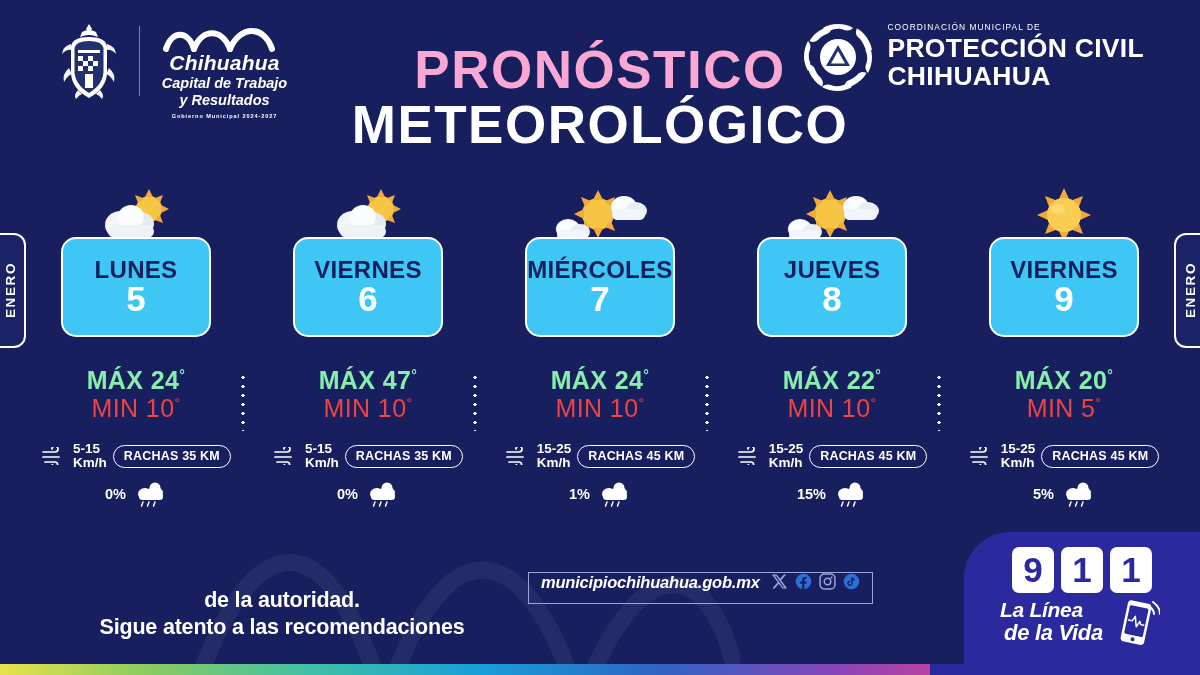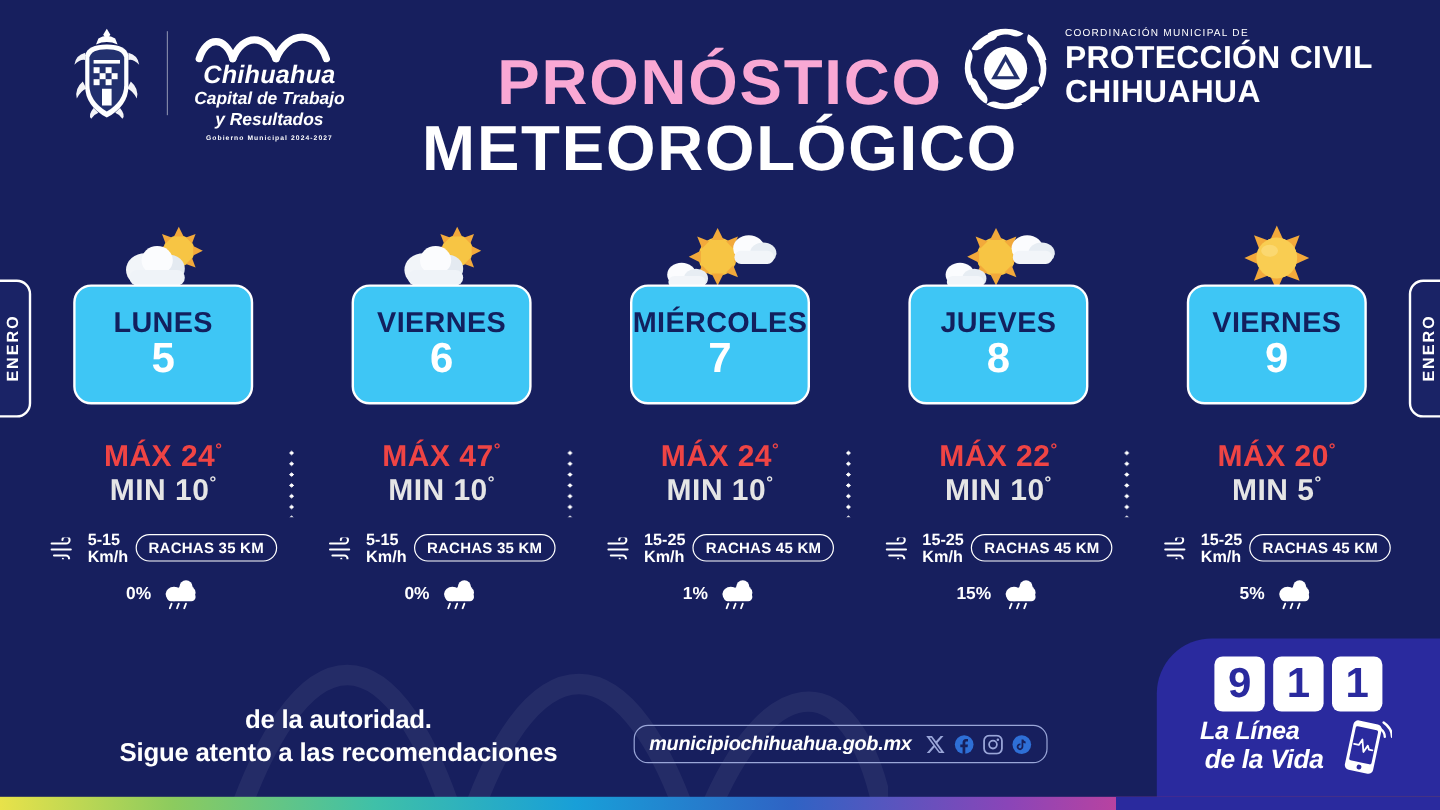--- a/index.html
+++ b/index.html
@@ -70,22 +70,22 @@
   .card {
     margin-top:52px; width:150px; height:100px;
     background:#3ec6f5; border:2.6px solid #ffffff; border-radius:15px;
     display:flex; flex-direction:column; align-items:center; justify-content:center;
     position:relative; z-index:2;
   }
   .card .dayname { color:#12205e; font-size:24px; font-weight:bold; letter-spacing:.3px; line-height:1.05; }
   .card .daynum  { color:#ffffff; font-size:35px; font-weight:bold; line-height:1.02; margin-top:-1px; }
 
   .temps { margin-top:30px; text-align:center; }
-  .temps .max { color:#ef4444; font-size:25px; font-weight:bold; letter-spacing:.4px; line-height:1.1; }
-  .temps .min { color:#e5e5e5; font-size:25px; font-weight:bold; letter-spacing:.4px; line-height:1.1; }
+  .temps .max { color:#86efac; font-size:25px; font-weight:bold; letter-spacing:.4px; line-height:1.1; }
+  .temps .min { color:#ef4444; font-size:25px; font-weight:normal; letter-spacing:.4px; line-height:1.1; }
   .deg { font-size:14px; vertical-align:super; }
 
   .windrow { margin-top:20px; display:flex; align-items:center; gap:6px; }
   .wind-ico { width:26px; height:18px; flex:none; }
   .wind-ico svg { width:100%; height:100%; }
   .wind-val { color:#ffffff; font-size:13.5px; font-weight:bold; line-height:1.05; text-align:left; }
   .pill {
     border:1.6px solid #ffffff; border-radius:20px; color:#fff;
     font-size:12.5px; font-weight:bold; padding:3.5px 10px; letter-spacing:.2px; white-space:nowrap;
   }
@@ -99,23 +99,23 @@
     background-image:radial-gradient(circle, #ffffff 1.6px, transparent 1.7px);
     background-size:4px 9px; background-repeat:repeat-y;
   }
 
   
   .footmsg {
     position:absolute; left:62px; top:587px; width:440px; text-align:center;
     color:#ffffff; font-size:21.5px; font-weight:bold; line-height:1.25; letter-spacing:-.2px;
   }
   .urlbar {
-    position:absolute; left:528px; top:604px; height:32px;
-    border:1.6px solid #9aa6d8; border-radius:12px; background:transparent;
-    display:flex; align-items:center; gap:11px; padding:0 12px;
+    position:absolute; left:528px; top:572px; height:32px;
+    border:1.6px solid #9aa6d8; border-radius:0; background:transparent;
+    display:flex; align-items:flex-start; gap:11px; padding:0 12px;
   }
   .urlbar .url { color:#ffffff; font-size:16.5px; font-weight:bold; font-style:italic; letter-spacing:-.2px; }
   .socials { display:flex; align-items:center; gap:7px; }
   .socials svg { width:17px; height:17px; display:block; }
 
   .badge911 {
     position:absolute; right:0; bottom:11px; width:236px; height:132px;
     background:#2a2a9e; border-radius:46px 0 0 0; overflow:hidden;
     display:flex; flex-direction:column; align-items:center; justify-content:center;
   }

